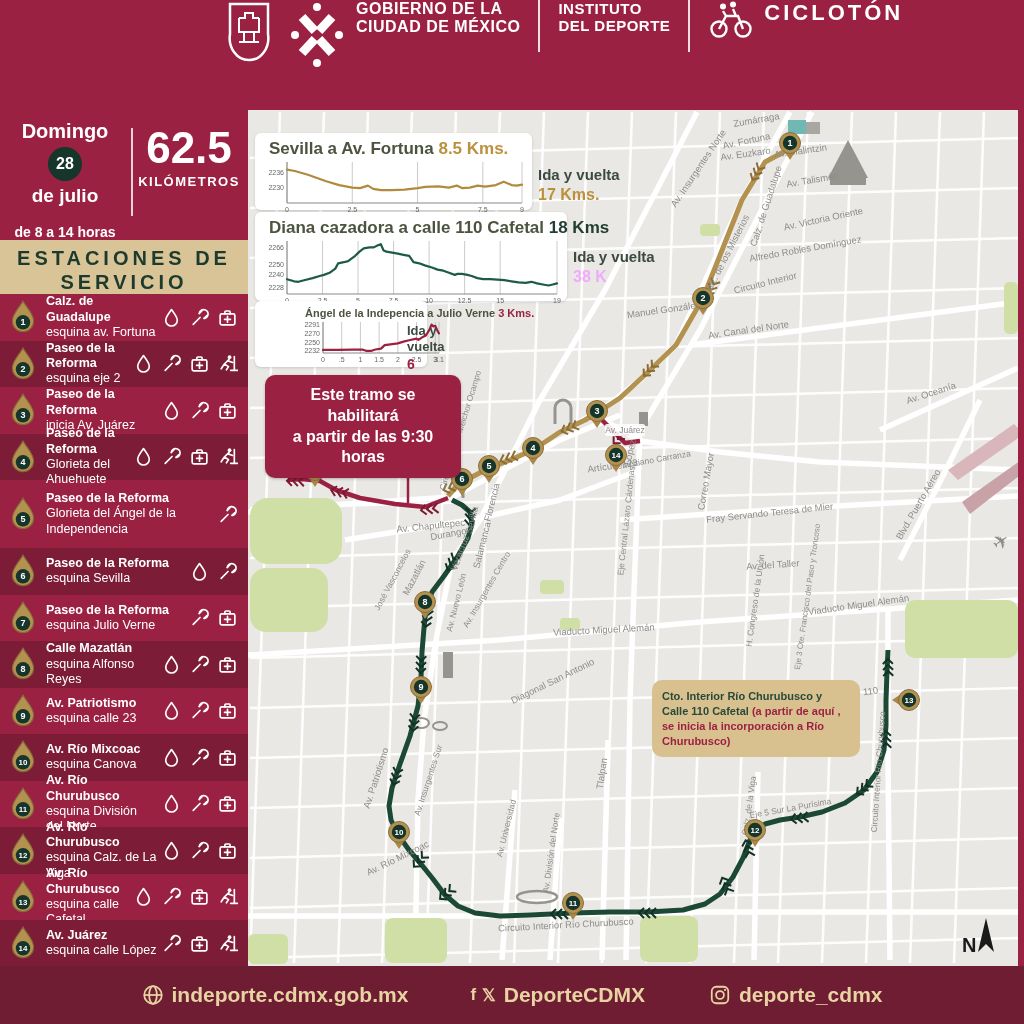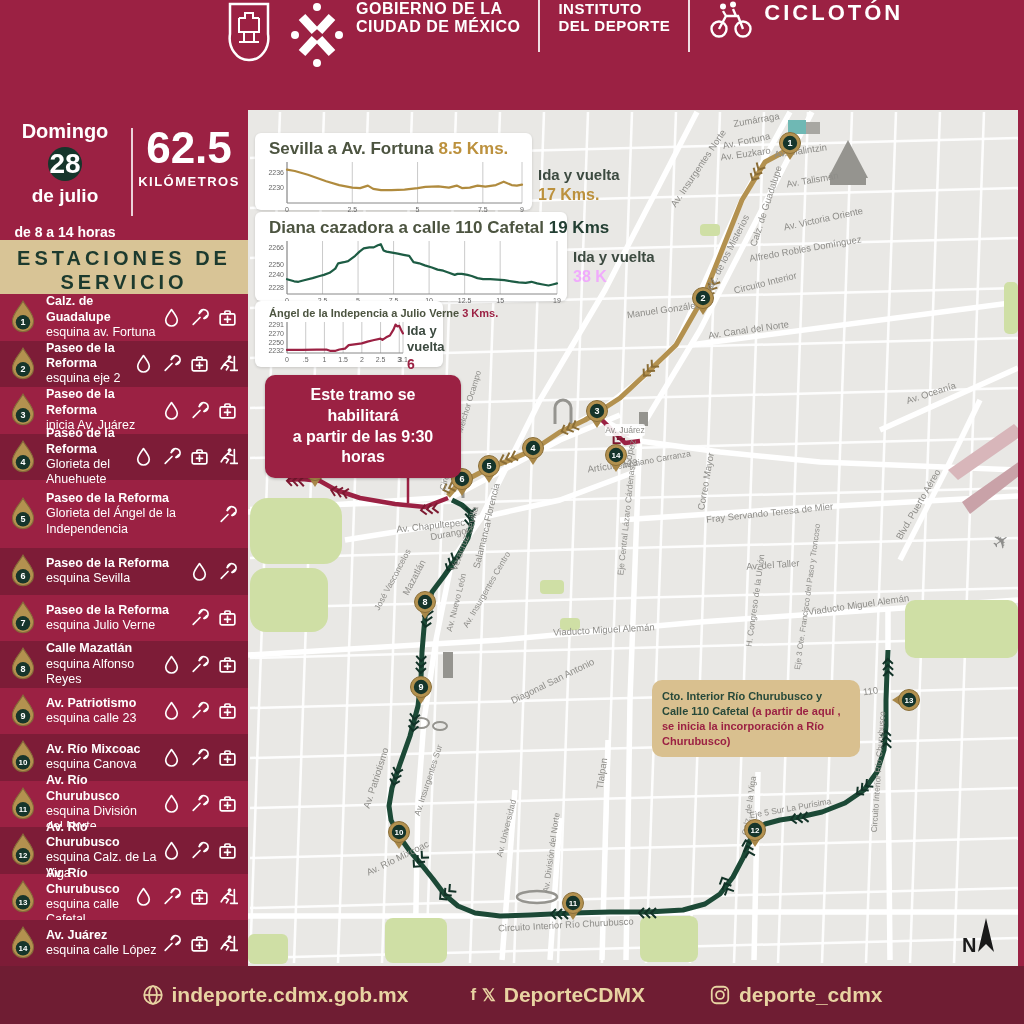--- a/index.html
+++ b/index.html
@@ -13,21 +13,21 @@
   .gob{font-size:16px;letter-spacing:.5px;margin-left:10px;}
   .vdiv{width:2px;height:52px;background:rgba(255,255,255,.85);margin:0 18px;}
   .inst{font-size:15px;letter-spacing:.5px;}
   .ciclo{font-size:22px;letter-spacing:3px;margin-left:10px;}
   
   .sidebar{position:absolute;left:0;top:110px;width:248px;height:856px;z-index:4;color:#fff;}
   .dateblock{position:relative;height:128px;display:flex;}
   .date-l{width:130px;text-align:center;padding-top:10px;}
   .date-name{font-weight:bold;font-size:20px;}
   .date-circle{width:34px;height:34px;border-radius:50%;background:#16352b;margin:4px auto;
-               display:flex;align-items:center;justify-content:center;font-weight:bold;font-size:28px;}
+               display:flex;align-items:center;justify-content:center;font-weight:bold;font-size:16px;}
   .date-month{font-weight:bold;font-size:19px;}
   .date-hours{font-weight:bold;font-size:14px;margin-top:17px;}
   .date-div{position:absolute;left:131px;top:18px;width:1.5px;height:88px;background:rgba(255,255,255,.8);}
   .date-r{flex:1;text-align:center;padding-top:16px;}
   .km-val{font-weight:bold;font-size:44px;line-height:1;}
   .km-unit{font-weight:bold;font-size:13px;letter-spacing:1.5px;margin-top:4px;}
   .band{height:54px;background:#d8c496;color:#1c3a2e;display:flex;flex-direction:column;
         align-items:center;justify-content:flex-end;font-weight:bold;font-size:20px;letter-spacing:4px;line-height:1.2;margin-top:2px;}
   .stations{display:flex;flex-direction:column;}
   .station{height:46.5px;display:flex;align-items:center;padding:0 10px 0 8px;}
@@ -858,21 +858,21 @@
         <text x="25" y="31.125" text-anchor="end" font-size="7" fill="#666" font-family="Liberation Sans, sans-serif">2230</text>
         <polyline points="28.0,10.7 35.8,12.0 48.9,15.8 67.2,22.2 80.2,26.1 93.3,28.6 101.1,29.1 108.9,26.6 114.2,29.9 122.0,31.2 132.4,31.2 145.5,30.7 158.6,29.1 166.4,27.9 179.4,27.3 189.9,28.6 197.7,26.6 202.9,29.1 210.8,28.6 218.6,26.6 226.4,27.6 236.9,26.1 244.7,22.7 252.6,26.1 257.8,26.6 263.0,25.6" fill="none" stroke="#b08b3e" stroke-width="2.2" stroke-linejoin="round" stroke-linecap="round"></polyline>
       </svg>
   </div>
   <div class="note" style="left:538px;top:166px;">
     <span>Ida y vuelta</span>
     <span class="nv" id="nv0" style="color: rgb(188, 145, 61);">17 Kms.</span>
   </div>
 
   <div class="panel" id="panel1" style="left:255px;top:212px;width:312px;height:89px;">
-    <div class="p-title"><span>Diana cazadora a calle 110 Cafetal </span><span class="hl" id="hl1" style="color: rgb(35, 63, 51);">19 Kms</span></div>
+    <div class="p-title"><span>Diana cazadora a calle 110 Cafetal </span><span class="hl" id="hl1" style="color: rgb(35, 63, 51);">18 Kms</span></div>
     <svg id="plot1" width="304" height="68" style="margin-left:4px">
         <line x1="28" y1="3" x2="28" y2="56" stroke="#bdbdbd" stroke-width="0.8"></line>
         <text x="28" y="65" text-anchor="middle" font-size="7" fill="#666" font-family="Liberation Sans, sans-serif">0</text>
         <line x1="63.526315789473685" y1="3" x2="63.526315789473685" y2="56" stroke="#bdbdbd" stroke-width="0.8"></line>
         <text x="63.526315789473685" y="65" text-anchor="middle" font-size="7" fill="#666" font-family="Liberation Sans, sans-serif">2.5</text>
         <line x1="99.05263157894737" y1="3" x2="99.05263157894737" y2="56" stroke="#bdbdbd" stroke-width="0.8"></line>
         <text x="99.05263157894737" y="65" text-anchor="middle" font-size="7" fill="#666" font-family="Liberation Sans, sans-serif">5</text>
         <line x1="134.57894736842104" y1="3" x2="134.57894736842104" y2="56" stroke="#bdbdbd" stroke-width="0.8"></line>
         <text x="134.57894736842104" y="65" text-anchor="middle" font-size="7" fill="#666" font-family="Liberation Sans, sans-serif">7.5</text>
         <line x1="170.10526315789474" y1="3" x2="170.10526315789474" y2="56" stroke="#bdbdbd" stroke-width="0.8"></line>
@@ -890,21 +890,21 @@
         <text x="25" y="39.42" text-anchor="end" font-size="7" fill="#666" font-family="Liberation Sans, sans-serif">2240</text>
         <text x="25" y="52.14" text-anchor="end" font-size="7" fill="#666" font-family="Liberation Sans, sans-serif">2228</text>
         <polyline points="28.0,41.2 35.1,43.3 39.4,43.8 45.1,42.2 53.6,40.1 60.7,38.0 64.9,36.9 70.6,34.8 76.3,30.6 79.2,25.3 84.8,24.2 89.1,23.1 96.2,17.8 100.5,13.6 104.7,10.4 110.4,9.4 114.7,9.4 118.9,7.2 121.8,6.2 124.6,12.5 127.5,13.6 133.2,14.7 138.8,15.7 144.5,16.8 150.2,17.8 154.5,24.2 160.2,25.3 165.8,27.4 172.9,29.5 178.6,31.6 184.3,32.7 190.0,34.8 195.7,36.9 198.5,35.9 202.8,35.9 208.5,36.9 212.7,38.0 218.4,40.1 224.1,41.2 231.2,41.2 238.3,41.7 245.4,42.2 252.5,43.3 259.6,44.3 266.7,44.9 272.4,43.8 278.1,45.4 283.8,46.5 289.5,47.5 293.7,46.5 298.0,45.4" fill="none" stroke="#1d5c44" stroke-width="2.2" stroke-linejoin="round" stroke-linecap="round"></polyline>
       </svg>
   </div>
   <div class="note" style="left:573px;top:248px;">
     <span>Ida y vuelta</span>
     <span class="nv" id="nv1" style="color: #f0abfc;">38 K</span>
   </div>
 
-  <div class="panel" id="panel2" style="left:255px;top:301px;width:188px;height:66px;">
+  <div class="panel" id="panel2" style="left:255px;top:301px;width:172px;height:66px;padding-left:36px;">
     <div class="p-title" style="font-size:11px;"><span>Ángel de la Indepencia a Julio Verne </span><span class="hl" id="hl2" style="color: rgb(155, 33, 67);">3 Kms.</span></div>
     <svg id="plot2" width="150" height="46" style="margin-left:4px">
         <line x1="28" y1="3" x2="28" y2="34" stroke="#bdbdbd" stroke-width="0.8"></line>
         <text x="28" y="43" text-anchor="middle" font-size="7" fill="#666" font-family="Liberation Sans, sans-serif">0</text>
         <line x1="46.70967741935484" y1="3" x2="46.70967741935484" y2="34" stroke="#bdbdbd" stroke-width="0.8"></line>
         <text x="46.70967741935484" y="43" text-anchor="middle" font-size="7" fill="#666" font-family="Liberation Sans, sans-serif">.5</text>
         <line x1="65.41935483870968" y1="3" x2="65.41935483870968" y2="34" stroke="#bdbdbd" stroke-width="0.8"></line>
         <text x="65.41935483870968" y="43" text-anchor="middle" font-size="7" fill="#666" font-family="Liberation Sans, sans-serif">1</text>
         <line x1="84.12903225806451" y1="3" x2="84.12903225806451" y2="34" stroke="#bdbdbd" stroke-width="0.8"></line>
         <text x="84.12903225806451" y="43" text-anchor="middle" font-size="7" fill="#666" font-family="Liberation Sans, sans-serif">1.5</text>

